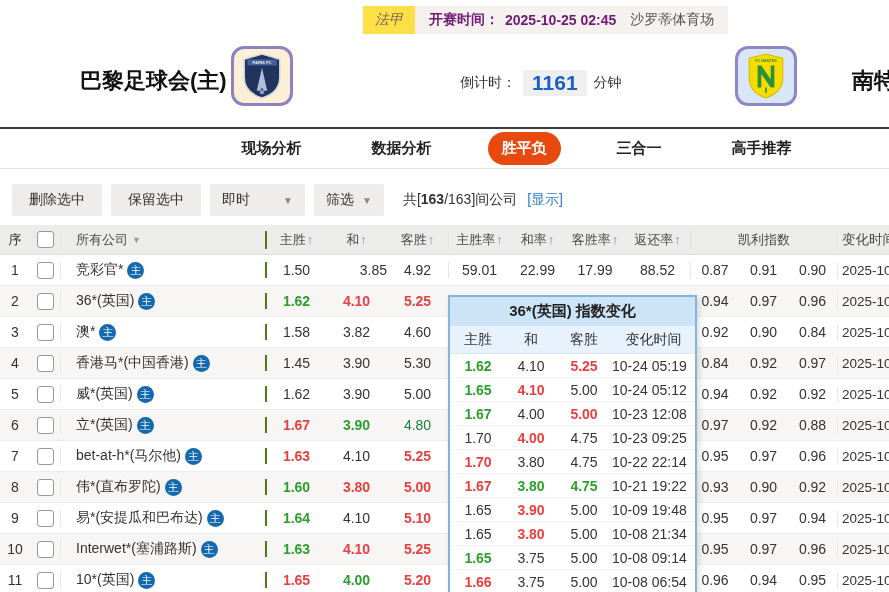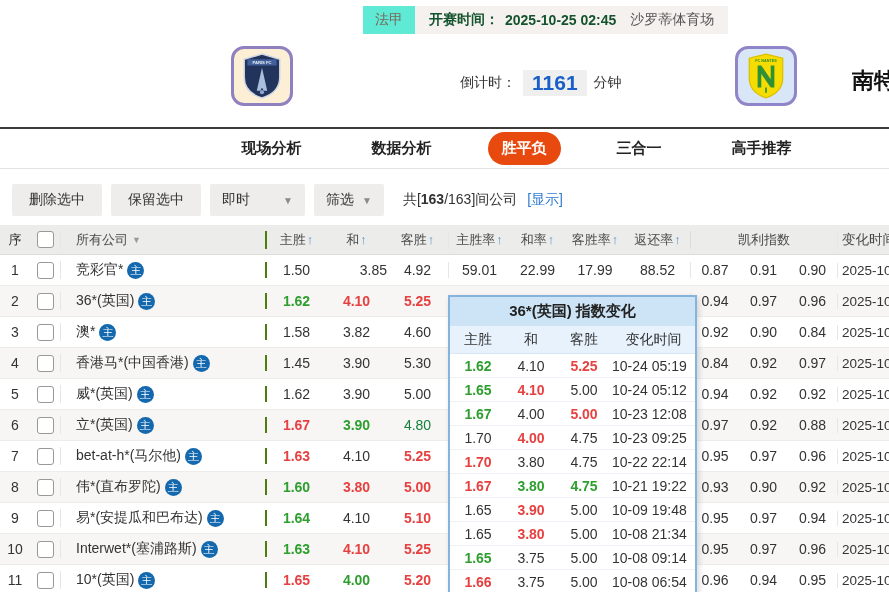--- a/index.html
+++ b/index.html
@@ -4,23 +4,23 @@
 <style>
   html,body{margin:0;padding:0;}
   body{
     width:889px;height:592px;overflow:hidden;background:#fff;
     font-family:"Liberation Sans","DejaVu Sans",sans-serif;color:#333;position:relative;
   }
   .page{position:absolute;inset:0;width:889px;height:592px;overflow:hidden;}
 
   
   .topbar{position:absolute;left:363px;top:6px;height:28px;display:flex;align-items:stretch;font-size:14px;}
-  .league-chip{background:#5eead4;color:#7a675a;display:flex;align-items:center;padding:4px 12px;}
+  .league-chip{background:#fde047;color:#7a675a;display:flex;align-items:center;padding:4px 12px;font-style:italic;}
   .kickoff-chip{background:#f4f1ee;display:flex;align-items:center;padding:0 14px;white-space:nowrap;}
-  .kickoff-chip .b{font-weight:bold;color:#14532d;margin-right:6px;}
+  .kickoff-chip .b{font-weight:bold;color:#701a75;margin-right:6px;}
   .kickoff-chip .venue{color:#555;margin-left:8px;}
 
   
   .team-name{position:absolute;top:66px;font-size:22px;font-weight:bold;color:#111;white-space:nowrap;}
   .home-name{left:80px;}
   .away-name{left:852px;}
   .crest{position:absolute;top:46px;width:62px;height:60px;border:3px solid #8f80c0;border-radius:13px;
          display:flex;align-items:center;justify-content:center;box-sizing:border-box;}
   .crest-home{left:231px;background:#fdeed6;}
   .crest-away{left:735px;background:#d9e6f8;border-color:#9185c9;}
@@ -85,20 +85,21 @@
 
   <div class="topbar">
     <span class="league-chip">法甲</span>
     <span class="kickoff-chip">
       <span class="b">开赛时间：</span>
       <span class="b">2025-10-25 02:45</span>
       <span class="venue">沙罗蒂体育场</span>
     </span>
   </div>
 
+  <div class="team-name home-name">巴黎足球会(主)</div>
 
   <div class="crest crest-home">
     <svg width="42" height="46" viewBox="0 0 40 44">
       <path d="M20 1 L37 6 V23 C37 34 30 40 20 43 C10 40 3 34 3 23 V6 Z" fill="#23345c" stroke="#cfd6e4" stroke-width="1.4"></path>
       <rect x="6" y="6" width="28" height="6" fill="#42619b"></rect>
       <text x="20" y="10.6" font-size="4" fill="#e8edf6" text-anchor="middle" font-weight="bold">PARIS FC</text>
       <path d="M20 14 L25 36 H21.5 Q20 31 18.5 36 H15 Z" fill="#a9bedd"></path>
       <circle cx="20" cy="37.5" r="2" fill="#8fa6cc"></circle>
     </svg>
   </div>

